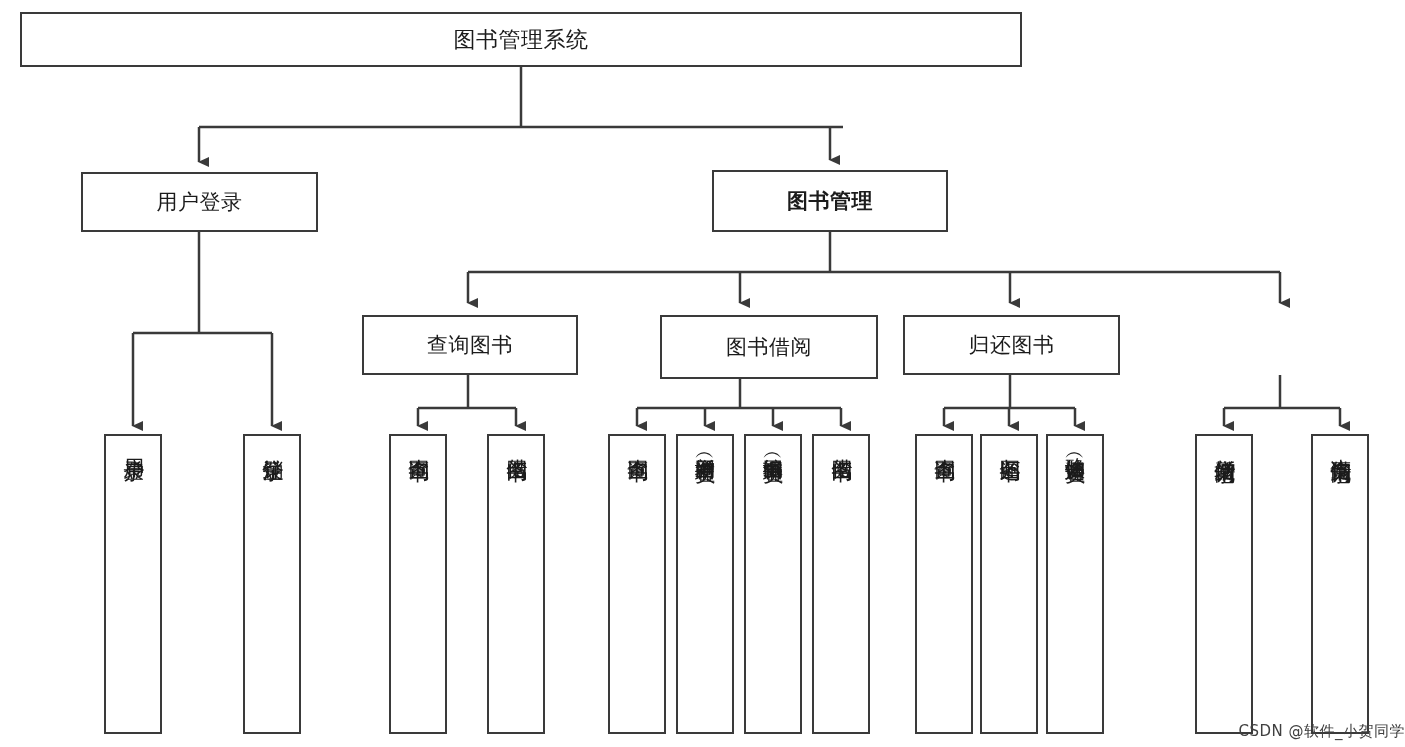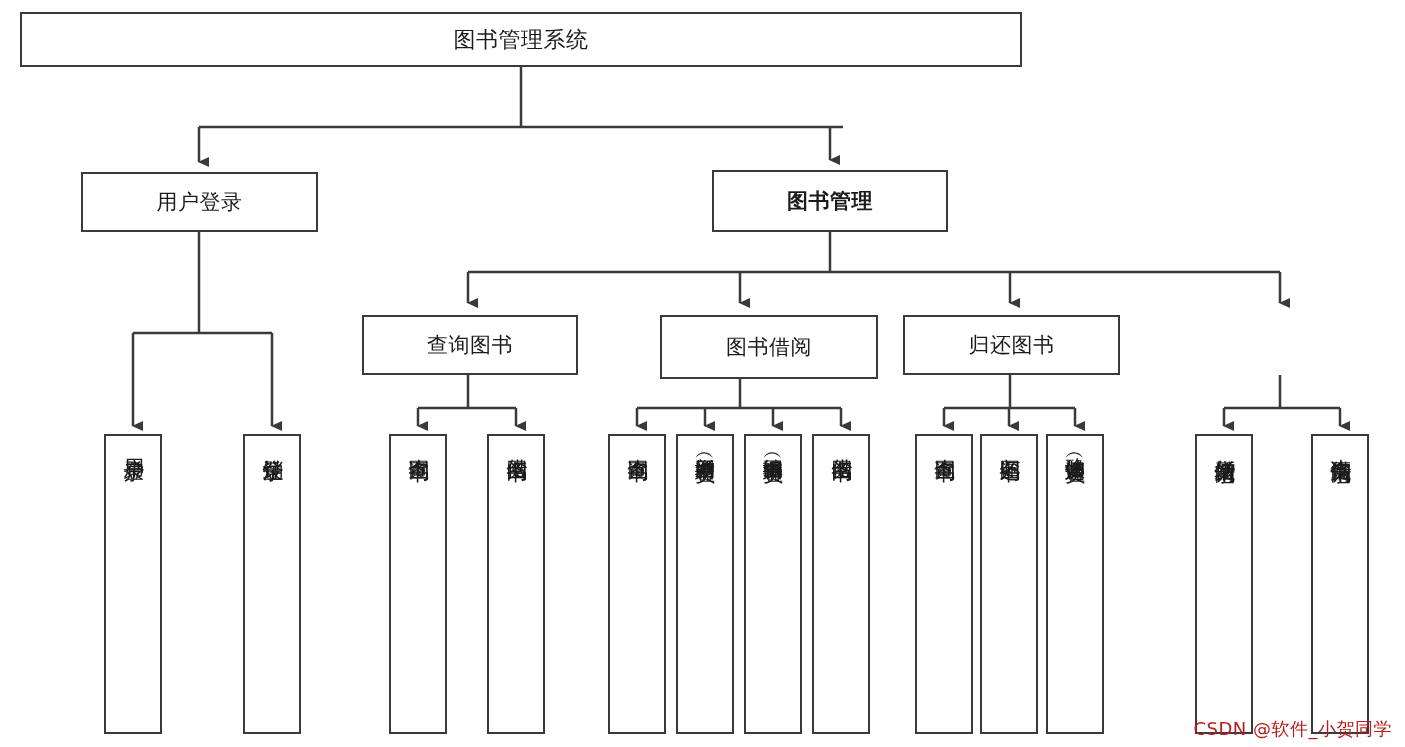--- a/index.html
+++ b/index.html
@@ -60,24 +60,24 @@
   #wires {
     position: absolute;
     left: 0;
     top: 0;
     width: 1405px;
     height: 747px;
     pointer-events: none;
   }
   .watermark {
     position: absolute;
-    right: 13px;
+    right: 0;
     bottom: 6px;
-    font-size: 18px;
-    color: #b91c1c;
+    font-size: 15px;
+    color: #404040;
     white-space: nowrap;
     letter-spacing: 0.5px;
   }
 </style>
 </head>
 <body>
 
 <div id="canvas">
 
   <svg id="wires" viewBox="0 0 1405 747" xmlns="http://www.w3.org/2000/svg">

